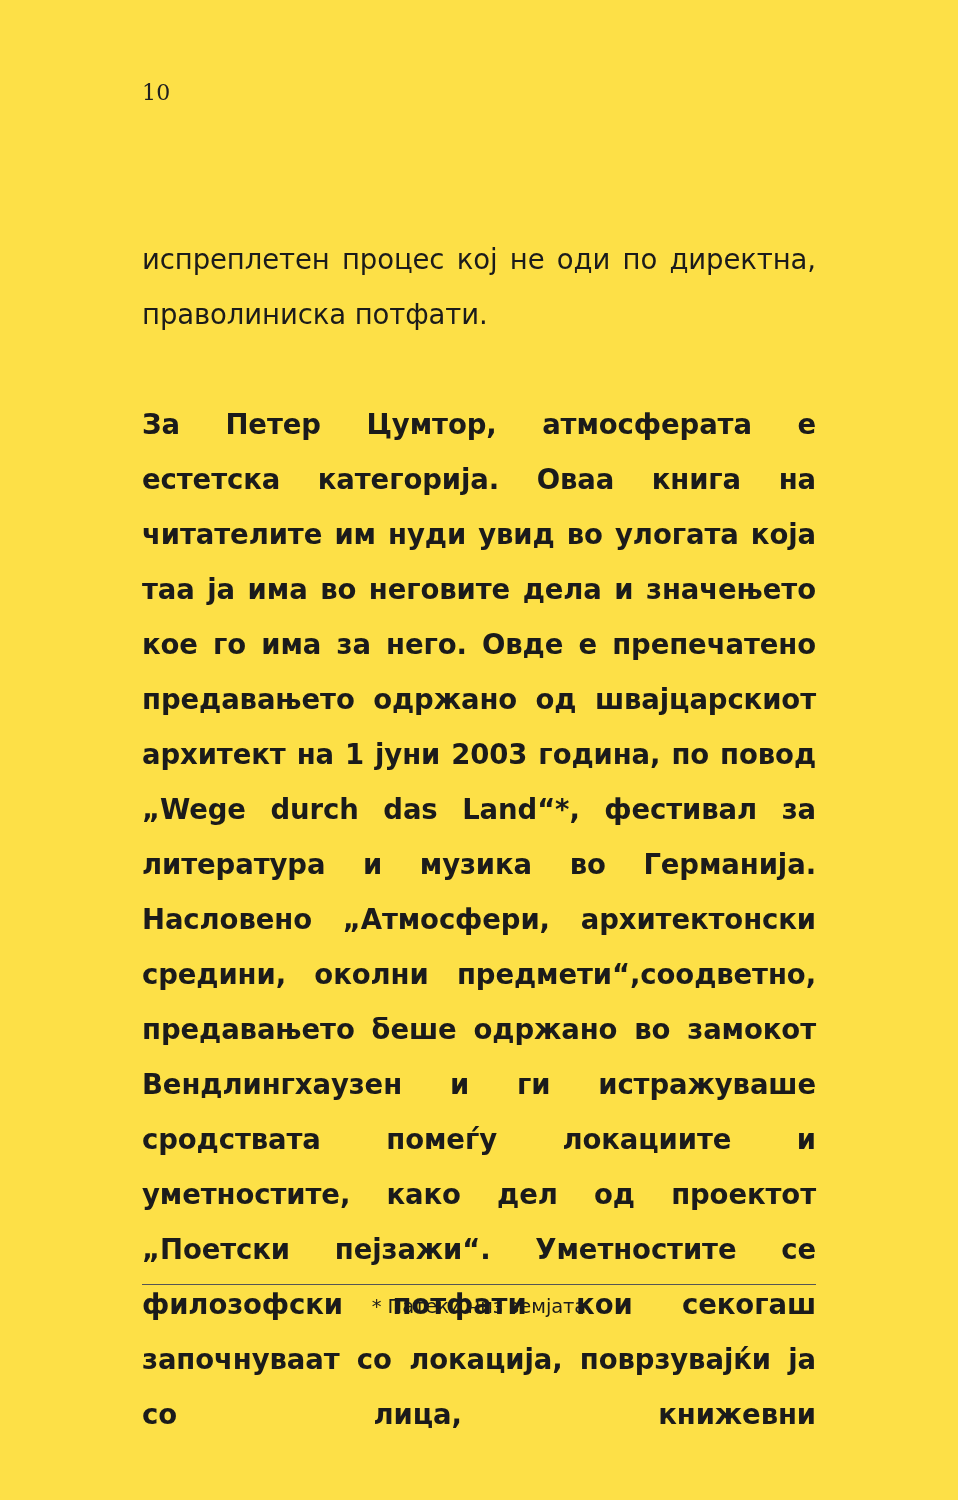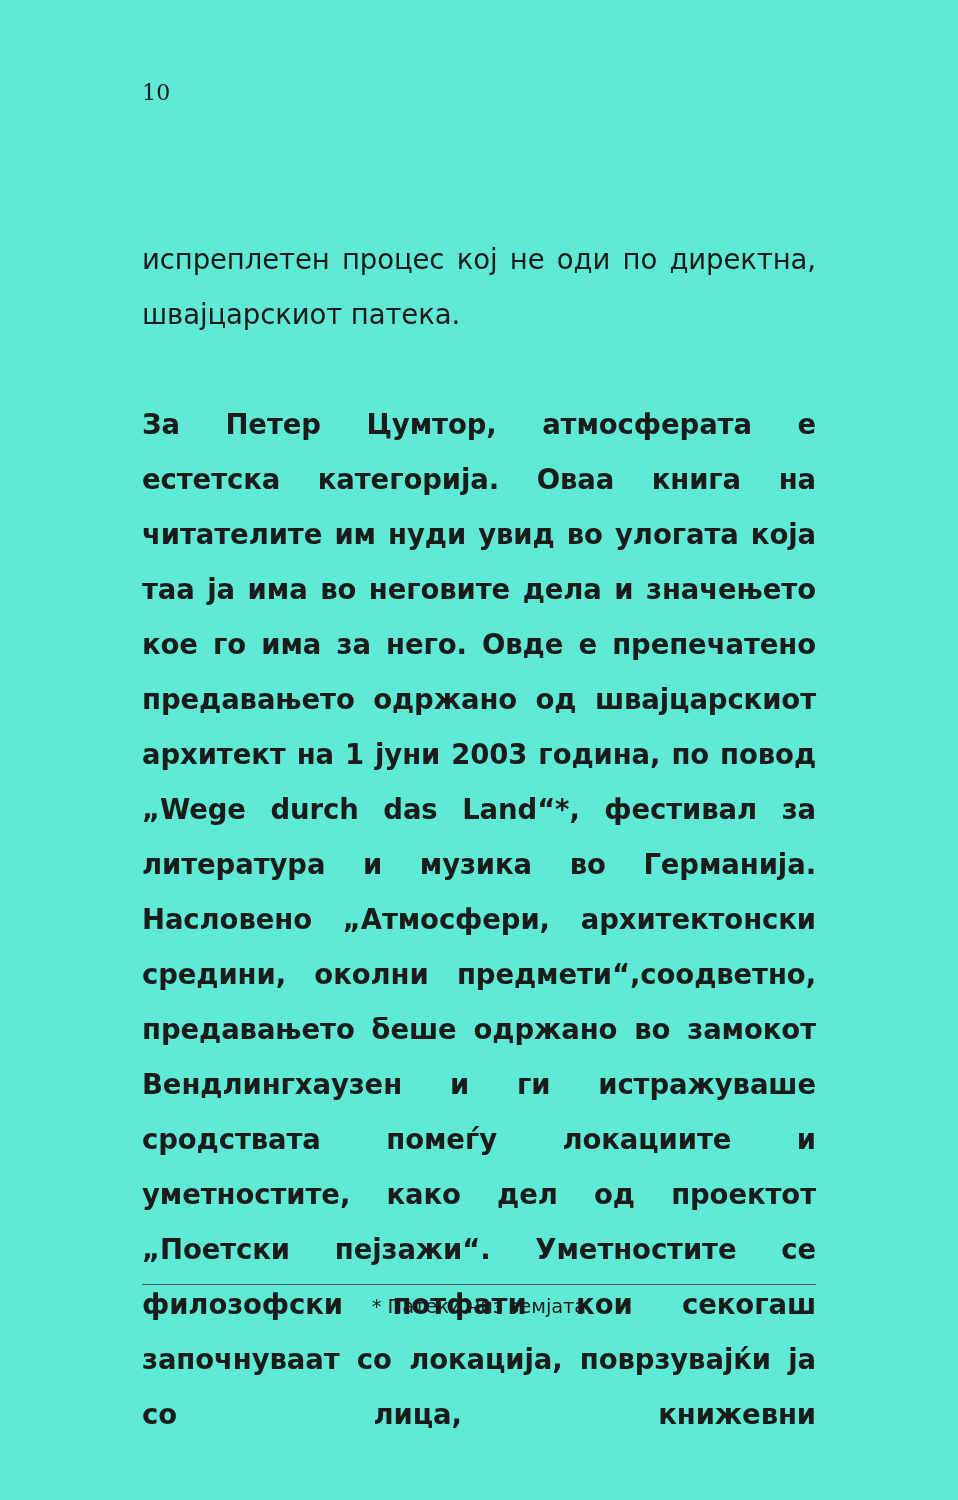--- a/index.html
+++ b/index.html
@@ -5,21 +5,21 @@
   html, body {
     margin: 0;
     padding: 0;
     background: #ffffff;
   }
 
   .page {
     position: relative;
     width: 958px;
     height: 1500px;
-    background: #5eead4;
+    background: #fde047;
     overflow: hidden;
     font-family: "DejaVu Sans", "Liberation Sans", sans-serif;
     color: #1a1a1a;
     box-sizing: border-box;
   }
 
   
   .folio {
     position: absolute;
     left: 142px;
@@ -91,21 +91,21 @@
 </style>
 </head>
 <body>
 
 <div class="page">
 
   <div class="folio">10</div>
 
   <div class="text-column">
 
-    <p class="body-paragraph">испреплетен процес кој не оди по директна, швајцарскиот патека.</p>
+    <p class="body-paragraph">испреплетен процес кој не оди по директна, праволиниска потфати.</p>
 
     <div class="paragraph-gap"></div>
 
     <p class="body-paragraph last-line-justify">За Петер Цумтор, атмосферата е естетска категорија. Оваа книга на читателите им нуди увид во улогата која таа ја има во неговите дела и значењето кое го има за него. Овде е препечатено предавањето одржано од швајцарскиот архитект на 1 јуни 2003 година, по повод „Wege durch das Land“*, фестивал за литература и музика во Германија. Насловено „Атмосфери, архитектонски средини, околни предмети“,соодветно, предавањето беше одржано во замокот Вендлингхаузен и ги истражуваше сродствата помеѓу локациите и уметностите, како дел од проектот „Поетски пејзажи“. Уметностите се филозофски потфати кои секогаш започнуваат со локација, поврзувајќи ја со лица, книжевни</p>
 
   </div>
 
   <div class="footnote-block">
     <hr class="footnote-rule">
     <p class="footnote-text">* Патеки низ земјата</p>

